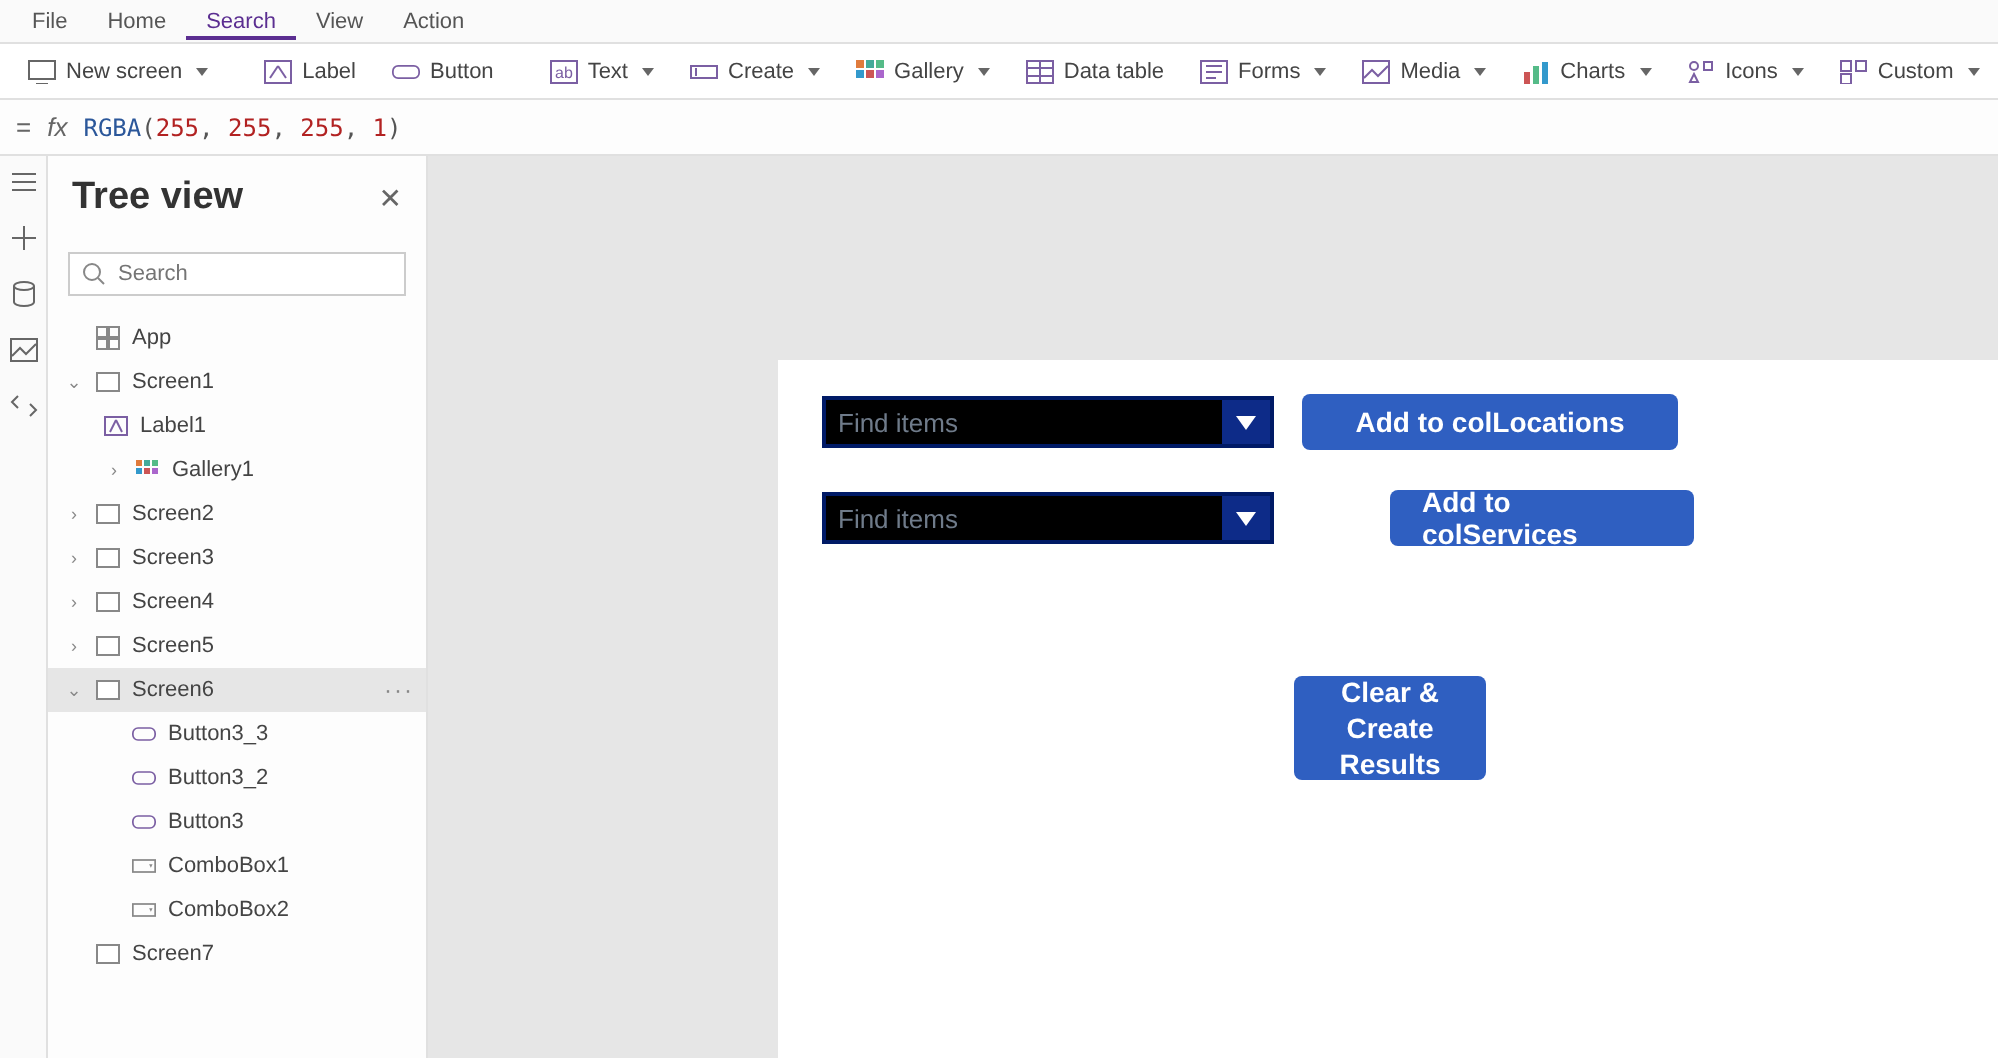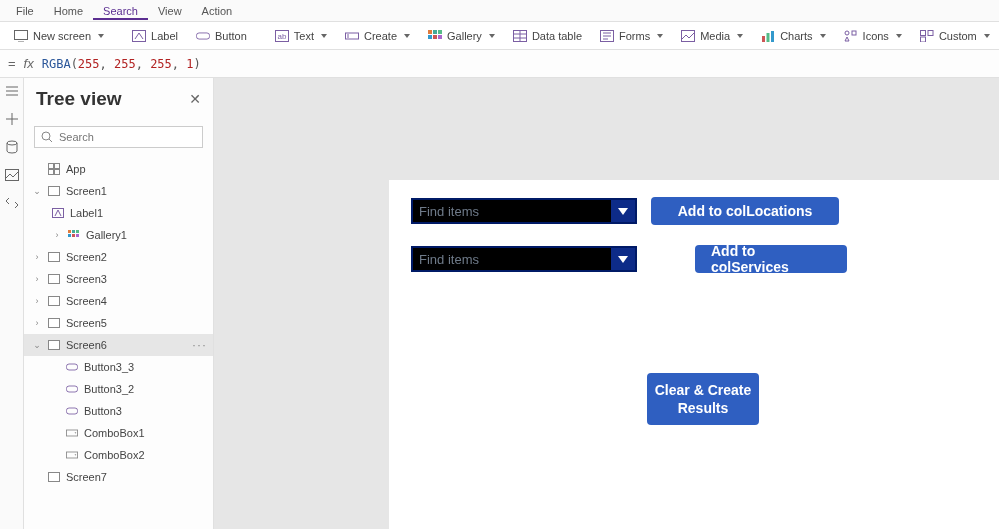--- a/index.html
+++ b/index.html
@@ -544,19 +544,19 @@
       <div class="btn-primary" style="left:262px; top:17px; width:188px;">Add to colLocations</div>
 
       <div class="combo" style="left:22px; top:66px;">
         <span class="ph">Find items</span>
         <span class="dd">
             <span class="chev"></span>
           </span>
       </div>
       <div class="btn-primary" style="left:262px; top:65px; width:152px;margin-left:44px;">Add to colServices</div>
 
-      <div class="btn-big" style="left:258px; top:158px; width:112px; height:52px;margin-top:35px;">
+      <div class="btn-big" style="left:258px; top:158px; width:96px; height:52px;">
         <span>Clear  &amp; Create Results</span>
       </div>
 
     </div>
   </div>
 </div>
 
 </body></html>

